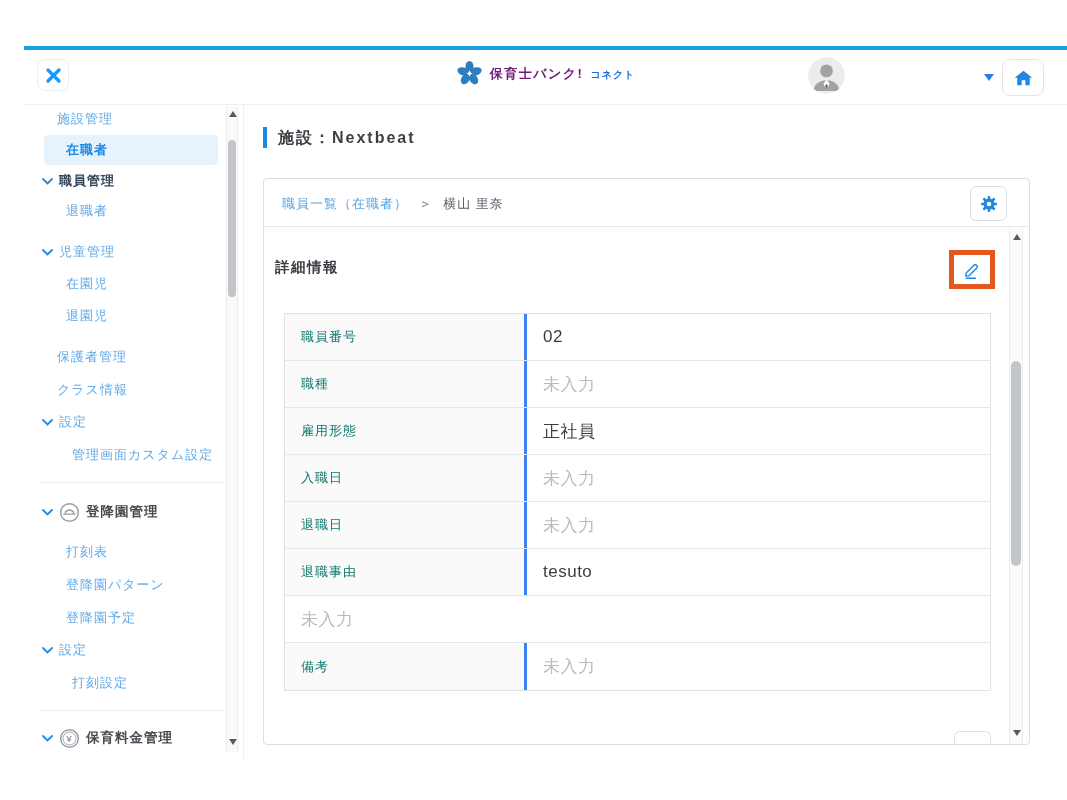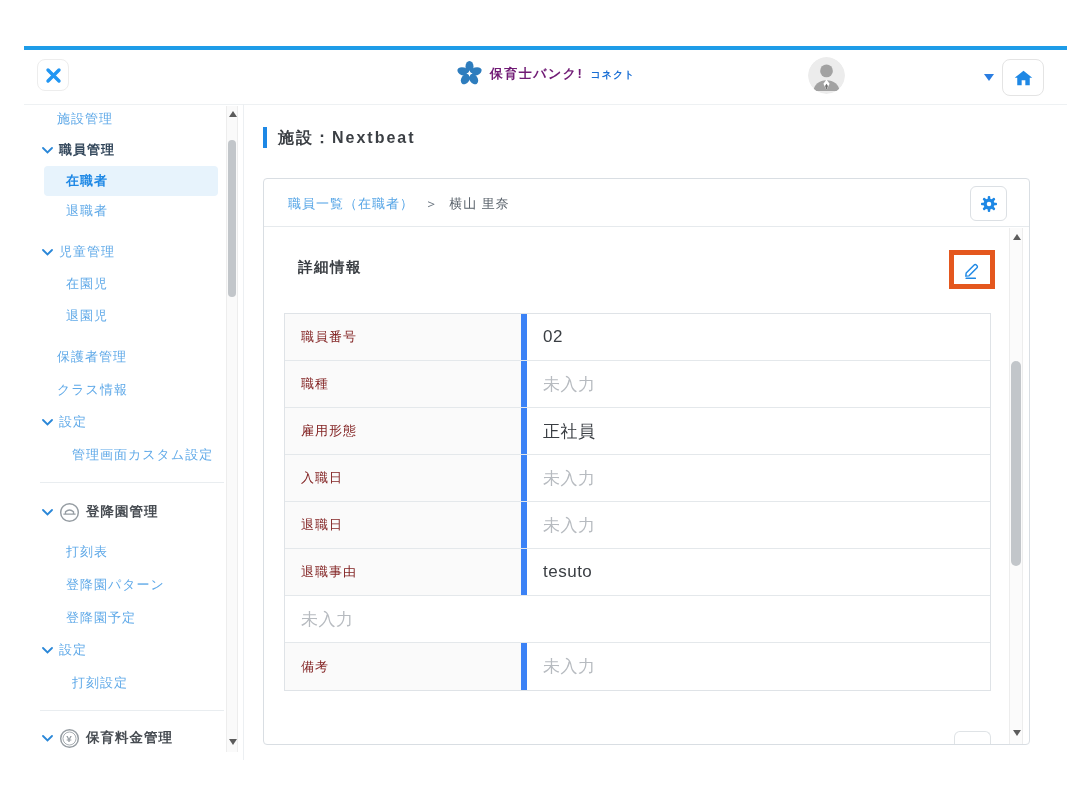--- a/index.html
+++ b/index.html
@@ -42,35 +42,35 @@
   .rail-arrow { position:absolute; left:2px; cursor:pointer; }
   .tri-up { width:0; height:0; border-left:4px solid transparent; border-right:4px solid transparent; border-bottom:6px solid #5c5c5c; }
   .tri-down { width:0; height:0; border-left:4px solid transparent; border-right:4px solid transparent; border-top:6px solid #5c5c5c; }
 
   
   .facility-bar { position:absolute; left:263px; top:127px; width:4px; height:21px; background:#1e88e5; }
   .facility-title { position:absolute; left:278px; top:128px; font-size:16px; font-weight:bold; color:#3b3f44; letter-spacing:2px; }
 
   .card { position:absolute; left:263px; top:178px; width:767px; height:567px; border:1px solid #d9dee3; border-radius:4px; background:#fff; overflow:hidden; }
   .bc-row { position:relative; height:48px; border-bottom:1px solid #e6eaed; }
-  .bc-text { position:absolute; left:24px; top:16px; font-size:13px; letter-spacing:1px; }
+  .bc-text { position:absolute; left:18px; top:16px; font-size:13px; letter-spacing:1px; }
   .bc-link { color:#54a4e6; cursor:pointer; }
   .bc-sep { color:#6b7680; margin:0 6px; }
   .bc-current { color:#565f68; }
   .gear-btn { position:absolute; top:7px; right:22px; width:37px; height:35px; border:1px solid #dce0e4; border-radius:6px; background:#fff; display:flex; align-items:center; justify-content:center; cursor:pointer; }
 
   .card-content { position:absolute; top:49px; left:0; right:0; bottom:0; overflow:hidden; }
-  .detail-heading { position:absolute; left:34px; top:30px; font-size:14.5px; font-weight:bold; color:#3b3f44; letter-spacing:1.5px; }
+  .detail-heading { position:absolute; left:11px; top:30px; font-size:14.5px; font-weight:bold; color:#3b3f44; letter-spacing:1.5px; }
   .edit-highlight { position:absolute; right:34px; top:22px; width:46px; height:39px; border:5px solid #e4571e; background:#fff; display:flex; align-items:center; justify-content:center; }
   .edit-btn { width:34px; height:27px; background:#fff; display:flex; align-items:center; justify-content:center; cursor:pointer; }
 
   .tbl { position:absolute; left:20px; top:85px; width:707px; border:1px solid #dfe3e7; }
   .tr { display:flex; height:47px; border-bottom:1px solid #e4e8eb; }
   .tr:last-child { border-bottom:none; }
-  .th { width:242px; background:#fafafa; border-right:6px solid #3b82f6; display:flex; align-items:center; padding-left:16px; font-size:13px; color:#7f1d1d; letter-spacing:1px; }
+  .th { width:242px; background:#fafafa; border-right:3px solid #3b82f6; display:flex; align-items:center; padding-left:16px; font-size:13px; color:#0f766e; letter-spacing:1px; }
   .td { flex:1; display:flex; align-items:center; padding-left:16px; font-size:17px; color:#3a3e43; letter-spacing:0.5px; }
   .td.empty { color:#b7bbc0; }
 
   .clipped-btn { position:absolute; right:38px; top:503px; width:37px; height:20px; border:1px solid #dfe3e6; border-bottom:none; border-radius:6px 6px 0 0; background:#fff; cursor:pointer; }
 
   
   .main-rail { position:absolute; right:6px; top:0; bottom:0; width:14px; background:#fbfbfb; border-left:1px solid #ededed; border-right:1px solid #ededed; }
   .main-thumb { position:absolute; left:1px; width:10px; top:133px; height:205px; background:#c2c6ca; border-radius:5px; cursor:pointer; }
 </style>
 </head>
@@ -113,28 +113,28 @@
     <svg width="21" height="20" viewBox="0 0 24 24">
       <path fill="#1e88e5" d="M12 3.2 L22.5 11.6 H19.5 V20.8 H14.2 V14.6 H9.8 V20.8 H4.5 V11.6 H1.5 Z"></path>
     </svg>
   </div>
 </div>
 
 <nav class="sidebar">
   <div class="sb-item sb-lvl1">
     <span class="sb-label">施設管理</span>
   </div>
-  <div class="sb-item sb-group dark" style="margin-top:1px">
-    <svg class="chev" width="11" height="7" viewBox="0 0 11 7">
-        <path d="M1 1 L5.5 5.5 L10 1" stroke="#2a87d8" stroke-width="1.8" fill="none" stroke-linecap="round"></path>
-      </svg>
-    <span class="sb-label">職員管理</span>
-  </div>
   <div class="sb-item sb-sub selected" style="margin-top:1px">
     <span class="sb-label">在職者</span>
+  </div>
+  <div class="sb-item sb-group dark" style="margin-top:1px">
+    <svg class="chev" width="11" height="7" viewBox="0 0 11 7">
+        <path d="M1 1 L5.5 5.5 L10 1" stroke="#2a87d8" stroke-width="1.8" fill="none" stroke-linecap="round"></path>
+      </svg>
+    <span class="sb-label">職員管理</span>
   </div>
   <div class="sb-item sb-sub" style="">
     <span class="sb-label">退職者</span>
   </div>
   <div class="sb-item sb-group" style="margin-top:11px">
     <svg class="chev" width="11" height="7" viewBox="0 0 11 7">
         <path d="M1 1 L5.5 5.5 L10 1" stroke="#2a87d8" stroke-width="1.8" fill="none" stroke-linecap="round"></path>
       </svg>
     <span class="sb-label">児童管理</span>
   </div>

